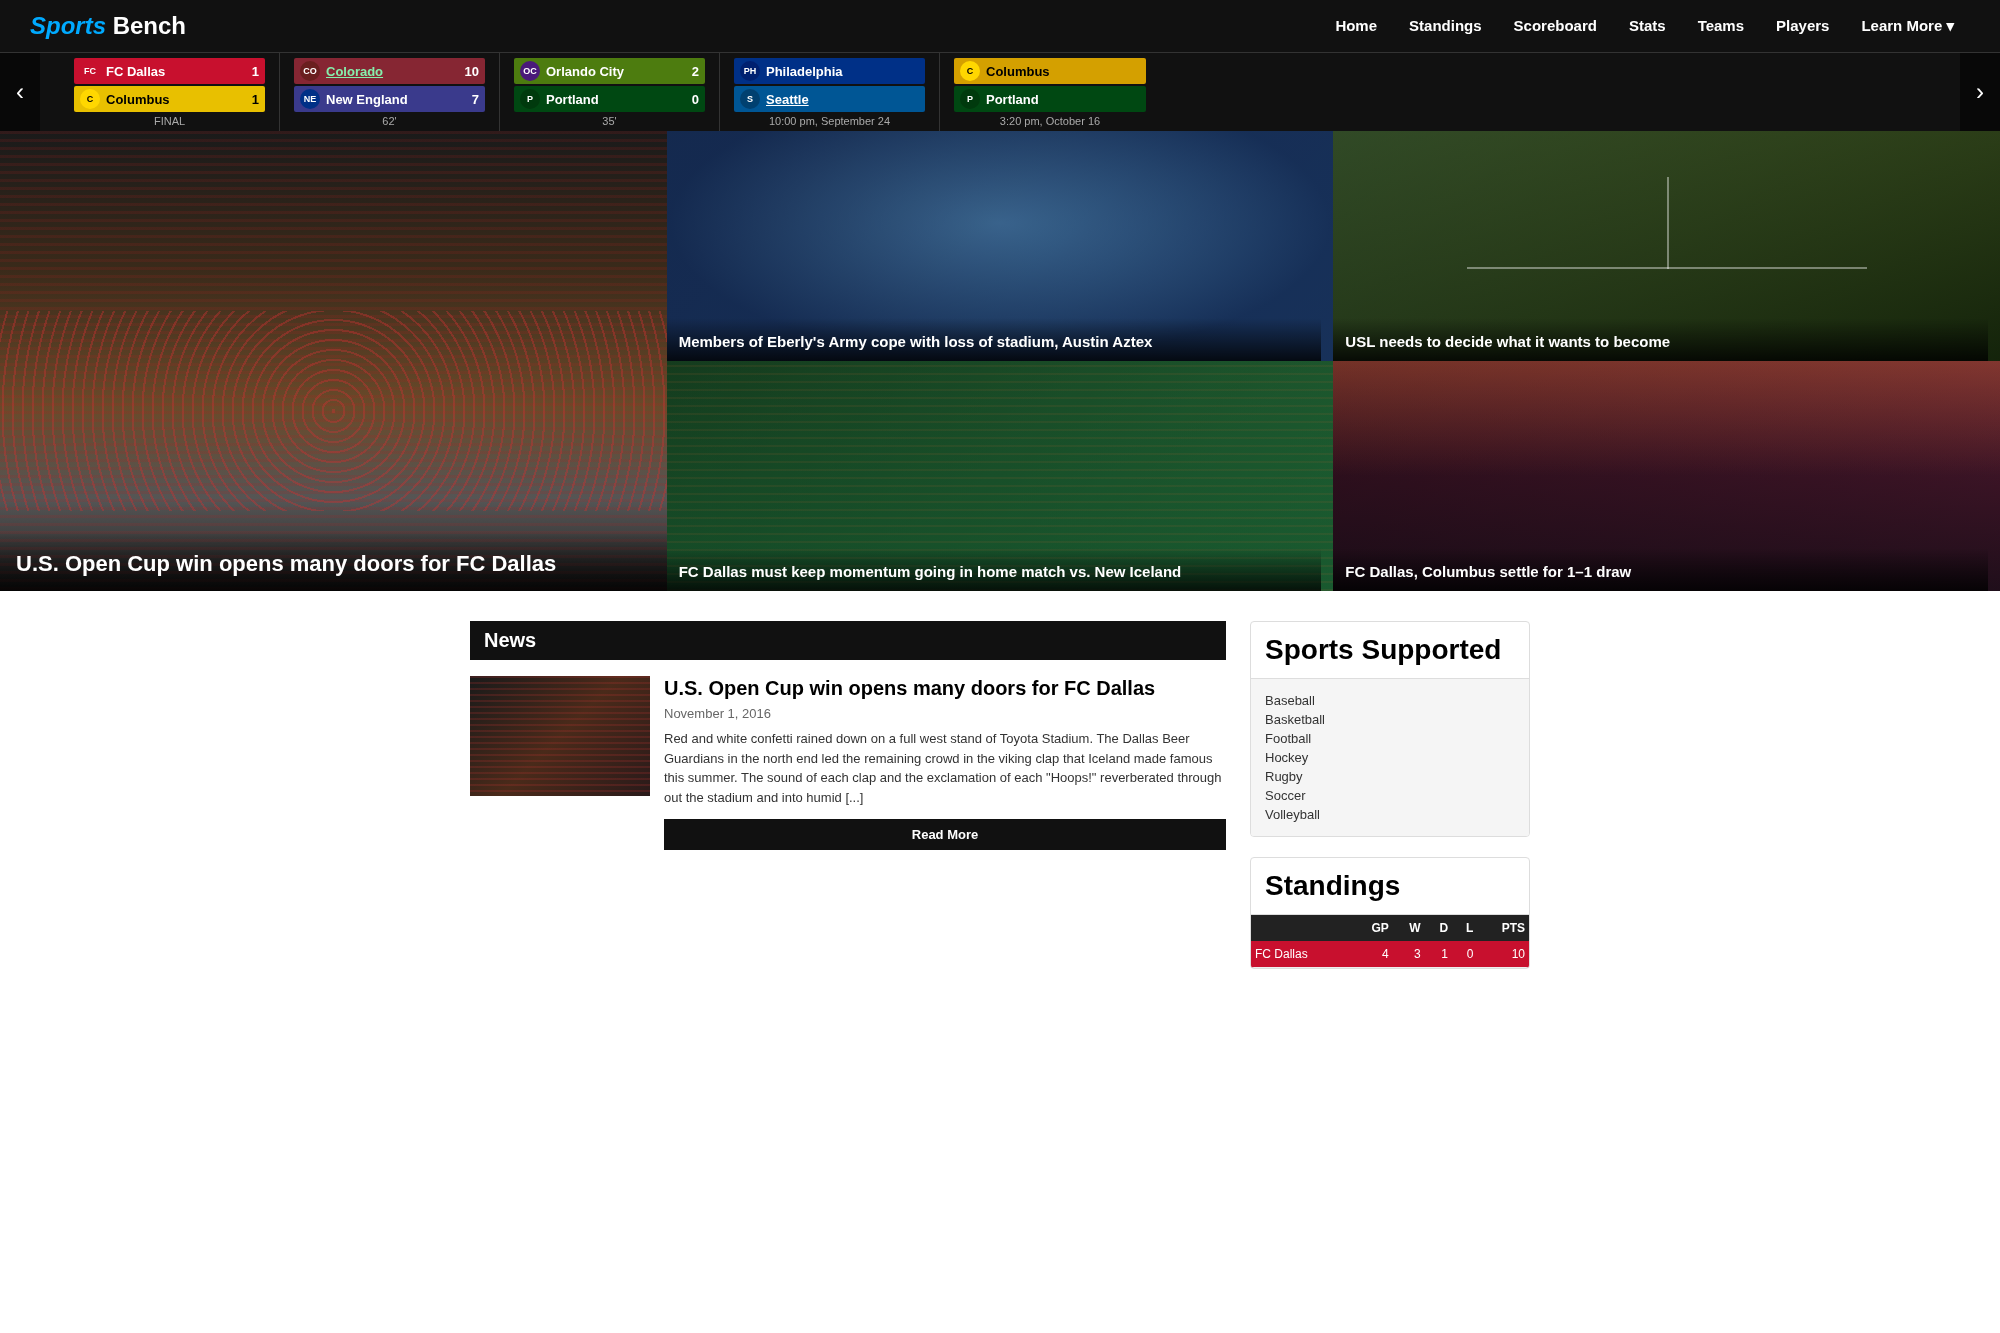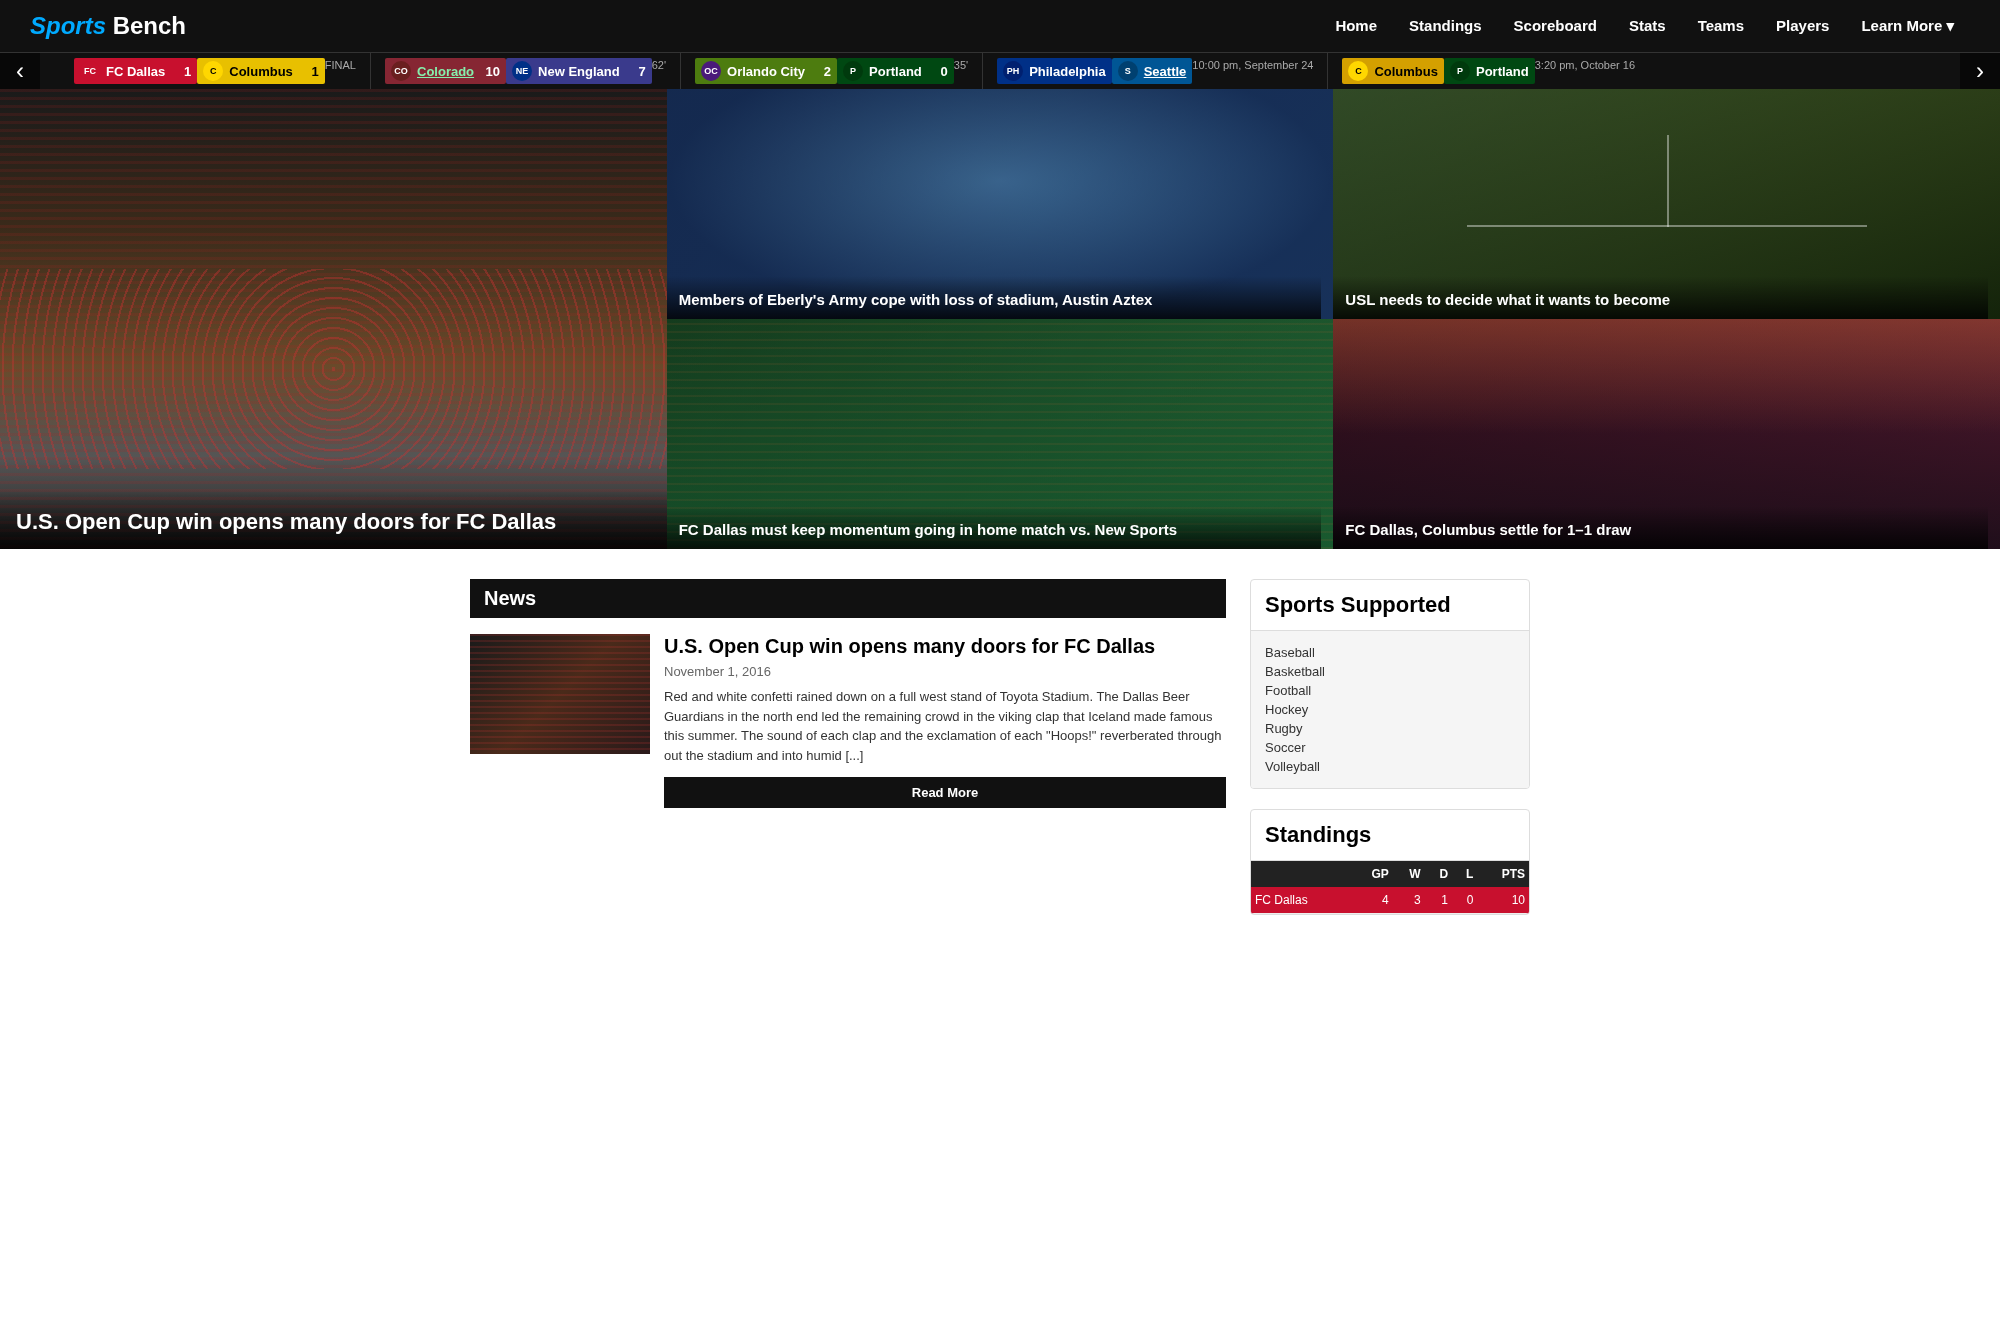--- a/index.html
+++ b/index.html
@@ -56,21 +56,21 @@
       color: #fff; font-size: 24px;
       cursor: pointer;
       padding: 0 16px;
       background: rgba(0,0,0,0.5);
       z-index: 5;
     }
     .score-prev { left: 0; }
     .score-next { right: 0; }
     .score-group {
       display: flex;
-      flex-direction: row;
+      flex-direction: column;
       justify-content: center;
       border-right: 1px solid #333;
       padding: 4px 14px;
       min-width: 220px;
     }
     .score-group:last-child { border-right: none; }
     .team-badge {
       width: 20px; height: 20px;
       border-radius: 50%;
       margin-right: 6px;
@@ -254,21 +254,21 @@
       width: 280px;
       flex-shrink: 0;
     }
     .sidebar-widget {
       border: 1px solid #ddd;
       border-radius: 4px;
       margin-bottom: 20px;
       overflow: hidden;
     }
     .widget-title {
-      font-size: 22px;
+      font-size: 28px;
       font-weight: bold;
       padding: 12px 14px;
       border-bottom: 1px solid #ddd;
     }
     .widget-body {
       padding: 12px 14px;
       background: #f5f5f5;
     }
     .sports-list {
       list-style: none;
@@ -452,21 +452,21 @@
   </div>
 
   <div style="grid-column:2/3;grid-row:2/3;position:relative;overflow:hidden;" class="featured-sub">
     <div class="sub3" style="width:100%;height:100%;position:relative;">
       <div class="crowd-overlay"></div>
       <div style="position:absolute;inset:0;background:linear-gradient(to bottom, rgba(20,60,20,0.3), rgba(20,80,40,0.7));"></div>
 
       <div style="position:absolute;inset:0;background:repeating-linear-gradient(0deg, rgba(200,100,50,0.1) 0px,rgba(200,100,50,0.1) 2px, transparent 2px, transparent 8px);"></div>
     </div>
     <div class="featured-sub-caption">
-      <span>FC Dallas must keep momentum going in home match vs. New Sports</span>
+      <span>FC Dallas must keep momentum going in home match vs. New Iceland</span>
     </div>
   </div>
 
   <div style="grid-column:3/4;grid-row:2/3;position:relative;overflow:hidden;" class="featured-sub">
     <div class="sub4" style="width:100%;height:100%;position:relative;">
       <div class="crowd-overlay"></div>
       <div style="position:absolute;inset:0;background:linear-gradient(to bottom, rgba(80,10,30,0.4), rgba(20,10,20,0.85));"></div>
 
       <div style="position:absolute;top:0;left:0;right:0;height:50%;background:linear-gradient(to bottom, rgba(200,100,50,0.4),transparent);"></div>
     </div>

